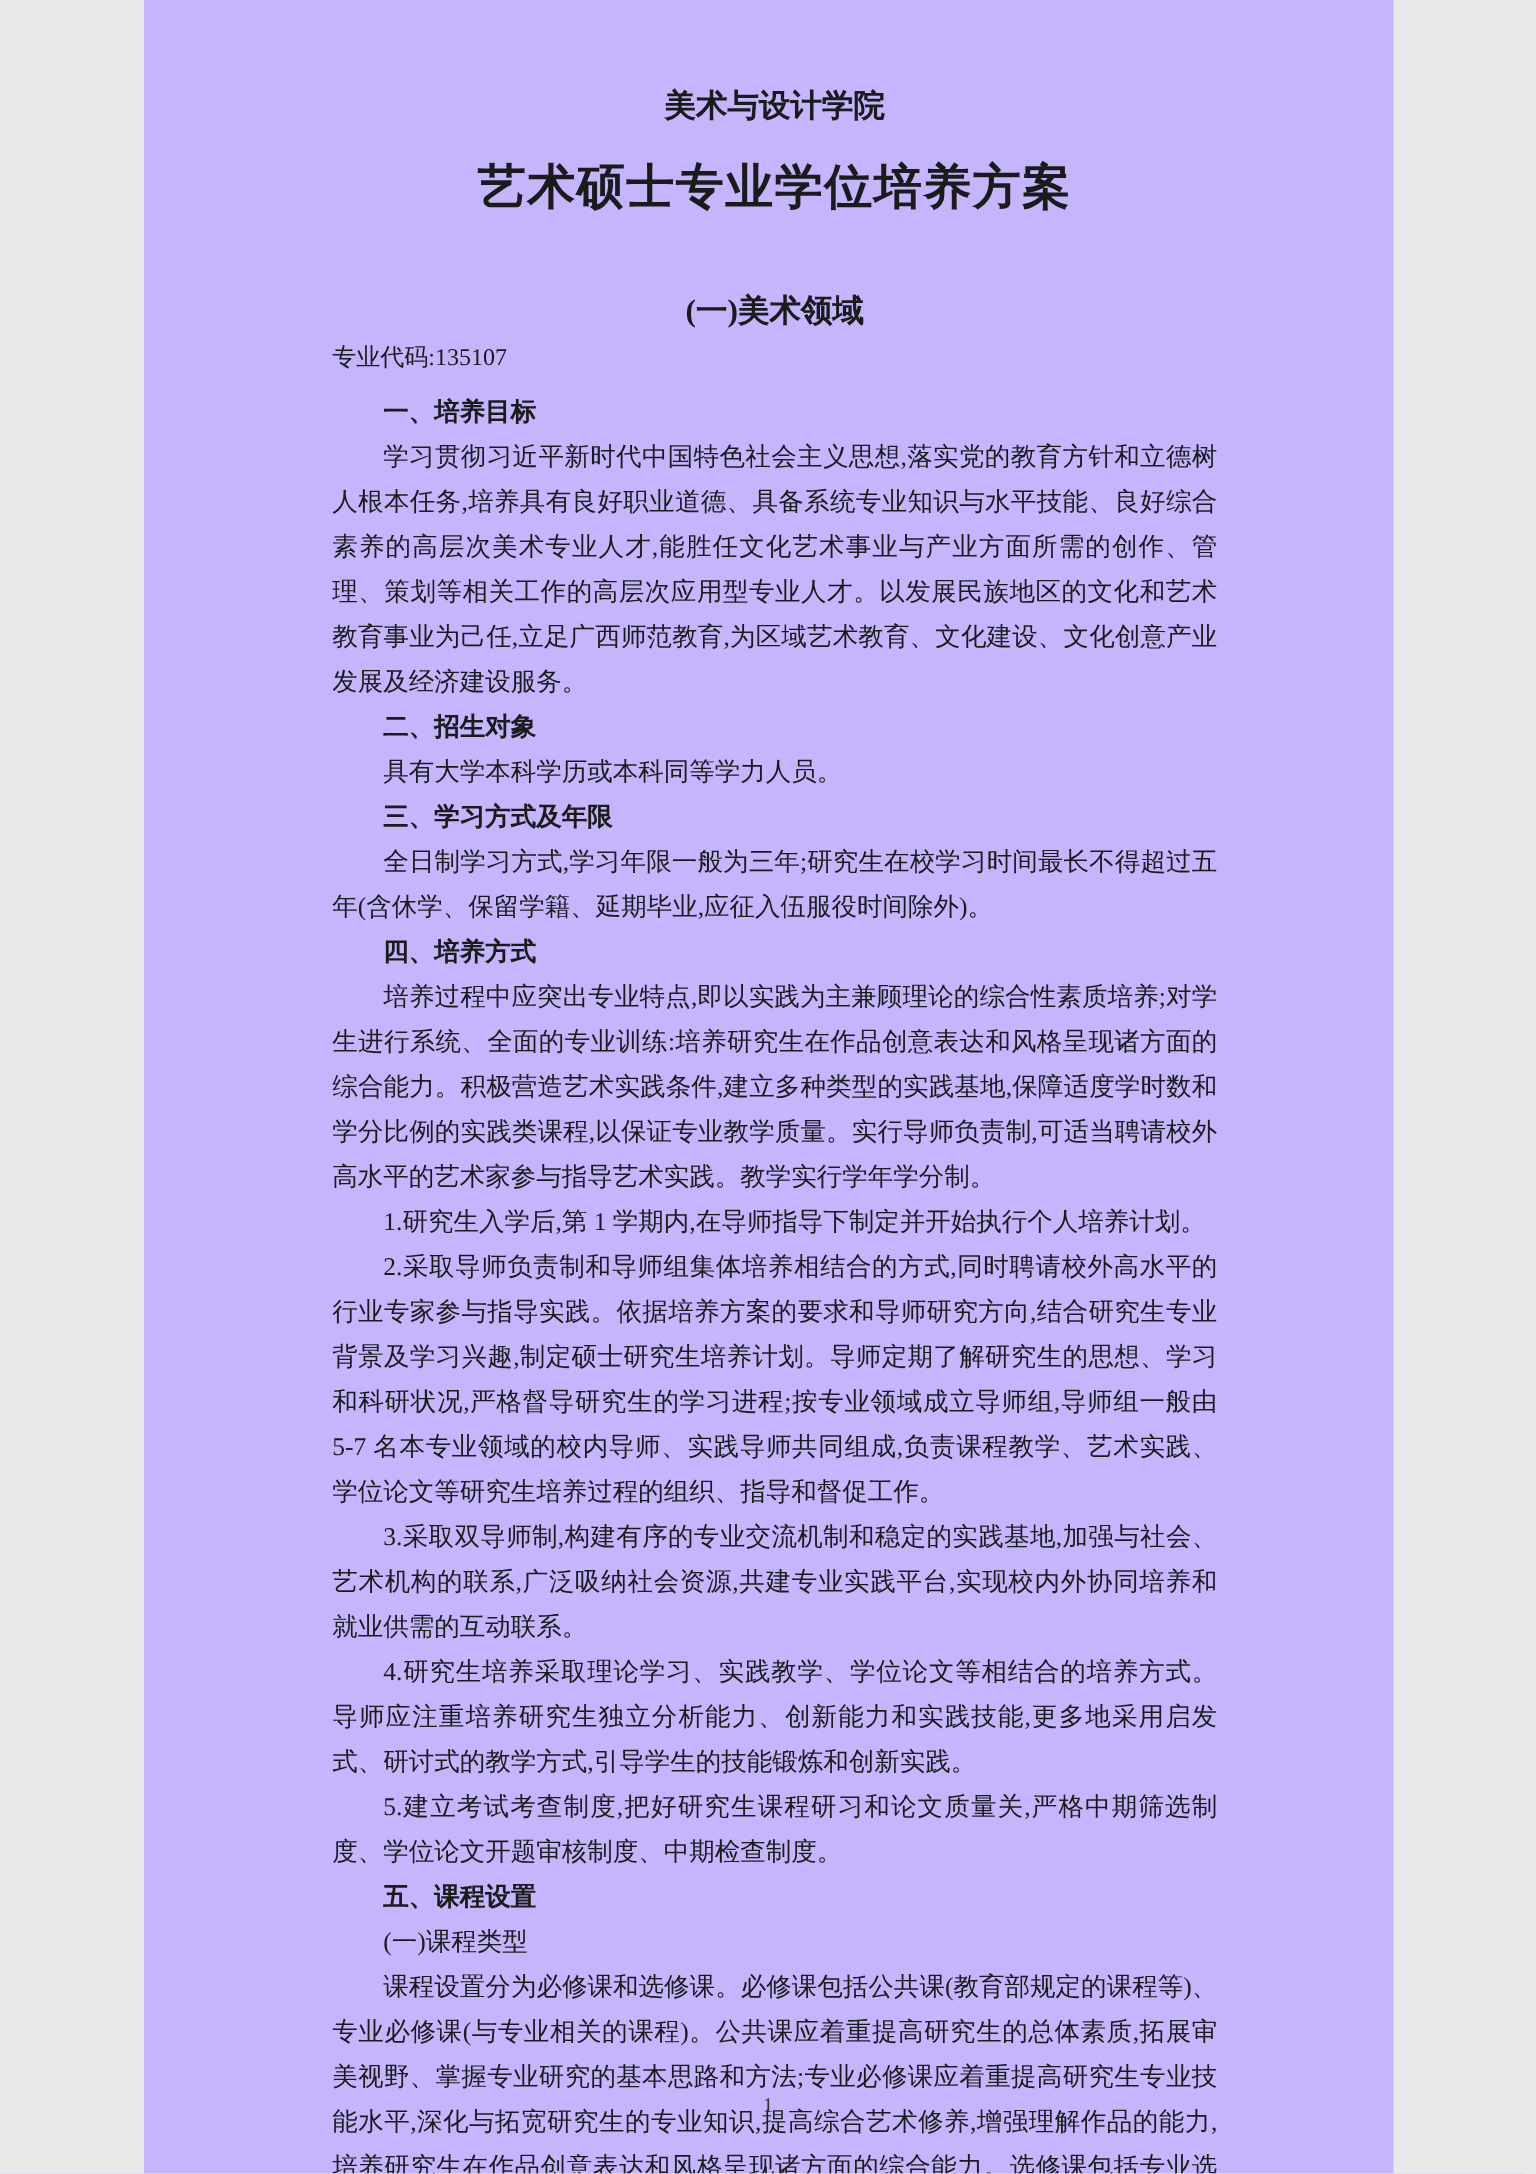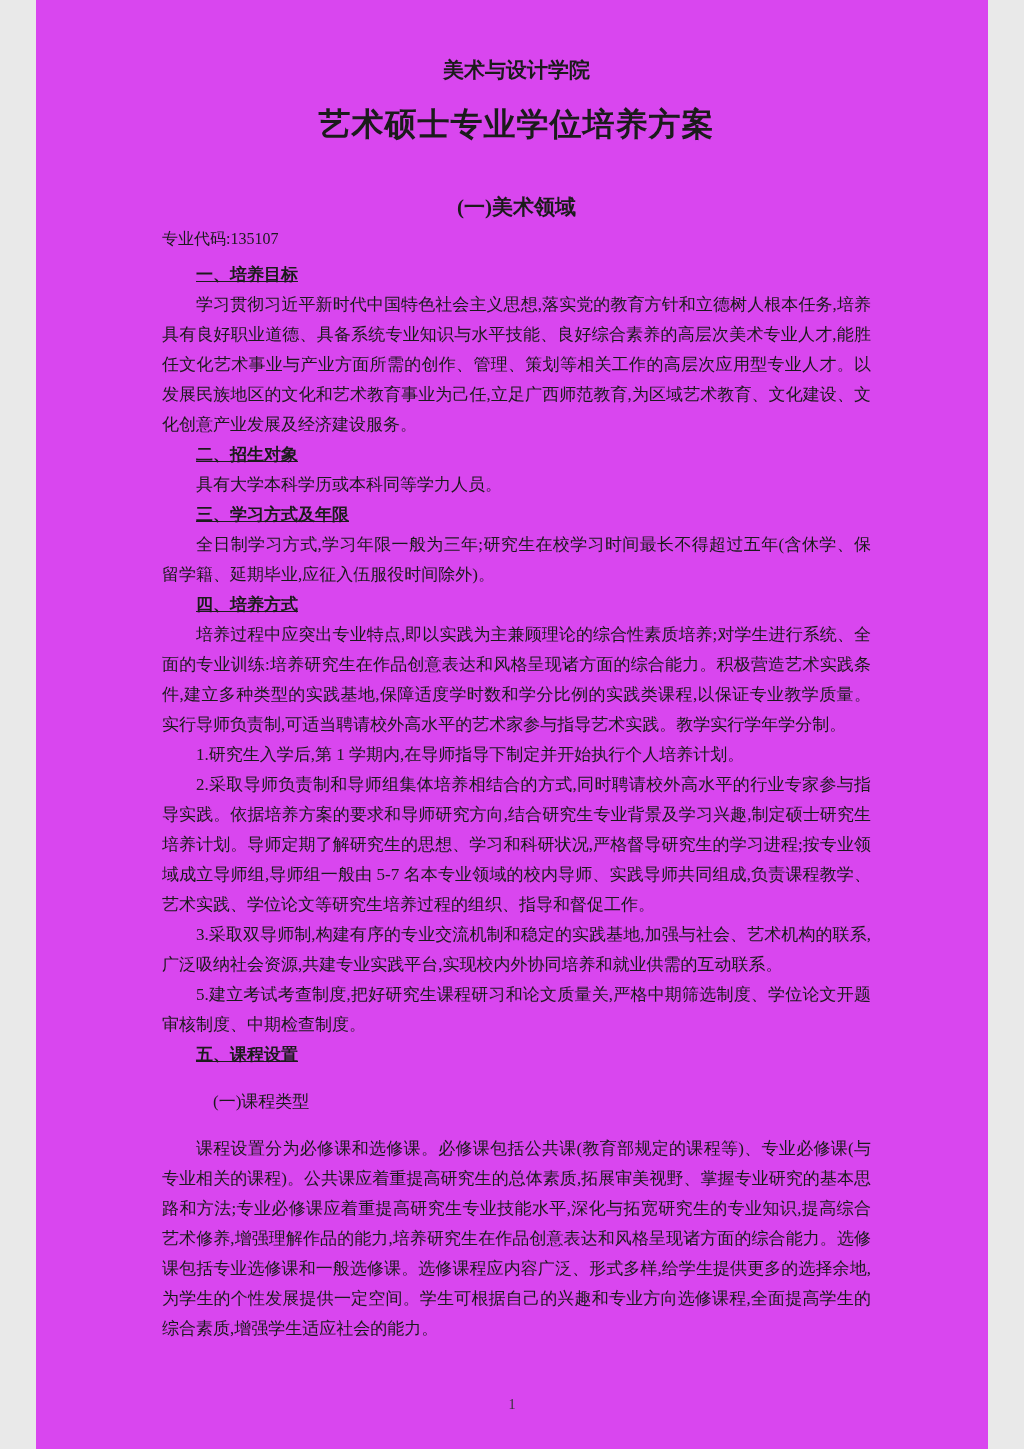--- a/index.html
+++ b/index.html
@@ -2,24 +2,24 @@
 <html lang="zh"><head>
 <meta charset="utf-8">
 <style>
   html, body {
     margin: 0;
     padding: 0;
     background: #e9e9e9;
   }
   .page {
     position: relative;
-    width: 952px;
+    width: 833px;
     height: 1449px;
     margin: 0 auto;
-    background: #d946ef;
+    background: #c4b5fd;
     box-sizing: border-box;
     padding: 58px 117px 0 126px;
     font-family: "Liberation Serif", "DejaVu Serif", serif;
     color: #1b1b1b;
     overflow: hidden;
   }
   .college {
     text-align: center;
     font-weight: bold;
     font-size: 21px;
@@ -50,25 +50,24 @@
     margin-top: 10px;
     font-size: 17px;
     line-height: 30px;
     text-align: justify;
     text-justify: inter-ideograph;
   }
   .sec-heading {
     font-weight: bold;
     text-indent: 2em;
     margin: 0;
-    text-decoration: underline;
   }
   .sub-heading {
     text-indent: 2em;
-    margin: 17px;
+    margin: 0;
   }
   .para {
     text-indent: 2em;
     margin: 0;
   }
   .page-number {
     position: absolute;
     left: 0;
     right: 0;
     bottom: 36px;
@@ -99,20 +98,21 @@
     <p class="para">具有大学本科学历或本科同等学力人员。</p>
 
     <p class="sec-heading">三、学习方式及年限</p>
     <p class="para">全日制学习方式,学习年限一般为三年;研究生在校学习时间最长不得超过五年(含休学、保留学籍、延期毕业,应征入伍服役时间除外)。</p>
 
     <p class="sec-heading">四、培养方式</p>
     <p class="para">培养过程中应突出专业特点,即以实践为主兼顾理论的综合性素质培养;对学生进行系统、全面的专业训练:培养研究生在作品创意表达和风格呈现诸方面的综合能力。积极营造艺术实践条件,建立多种类型的实践基地,保障适度学时数和学分比例的实践类课程,以保证专业教学质量。实行导师负责制,可适当聘请校外高水平的艺术家参与指导艺术实践。教学实行学年学分制。</p>
     <p class="para">1.研究生入学后,第 1 学期内,在导师指导下制定并开始执行个人培养计划。</p>
     <p class="para">2.采取导师负责制和导师组集体培养相结合的方式,同时聘请校外高水平的行业专家参与指导实践。依据培养方案的要求和导师研究方向,结合研究生专业背景及学习兴趣,制定硕士研究生培养计划。导师定期了解研究生的思想、学习和科研状况,严格督导研究生的学习进程;按专业领域成立导师组,导师组一般由 5-7 名本专业领域的校内导师、实践导师共同组成,负责课程教学、艺术实践、学位论文等研究生培养过程的组织、指导和督促工作。</p>
     <p class="para">3.采取双导师制,构建有序的专业交流机制和稳定的实践基地,加强与社会、艺术机构的联系,广泛吸纳社会资源,共建专业实践平台,实现校内外协同培养和就业供需的互动联系。</p>
+    <p class="para">4.研究生培养采取理论学习、实践教学、学位论文等相结合的培养方式。导师应注重培养研究生独立分析能力、创新能力和实践技能,更多地采用启发式、研讨式的教学方式,引导学生的技能锻炼和创新实践。</p>
     <p class="para">5.建立考试考查制度,把好研究生课程研习和论文质量关,严格中期筛选制度、学位论文开题审核制度、中期检查制度。</p>
 
     <p class="sec-heading">五、课程设置</p>
     <p class="sub-heading">(一)课程类型</p>
     <p class="para">课程设置分为必修课和选修课。必修课包括公共课(教育部规定的课程等)、专业必修课(与专业相关的课程)。公共课应着重提高研究生的总体素质,拓展审美视野、掌握专业研究的基本思路和方法;专业必修课应着重提高研究生专业技能水平,深化与拓宽研究生的专业知识,提高综合艺术修养,增强理解作品的能力,培养研究生在作品创意表达和风格呈现诸方面的综合能力。选修课包括专业选修课和一般选修课。选修课程应内容广泛、形式多样,给学生提供更多的选择余地,为学生的个性发展提供一定空间。学生可根据自己的兴趣和专业方向选修课程,全面提高学生的综合素质,增强学生适应社会的能力。</p>
 
   </div>
 
   <div class="page-number">1</div>
 

